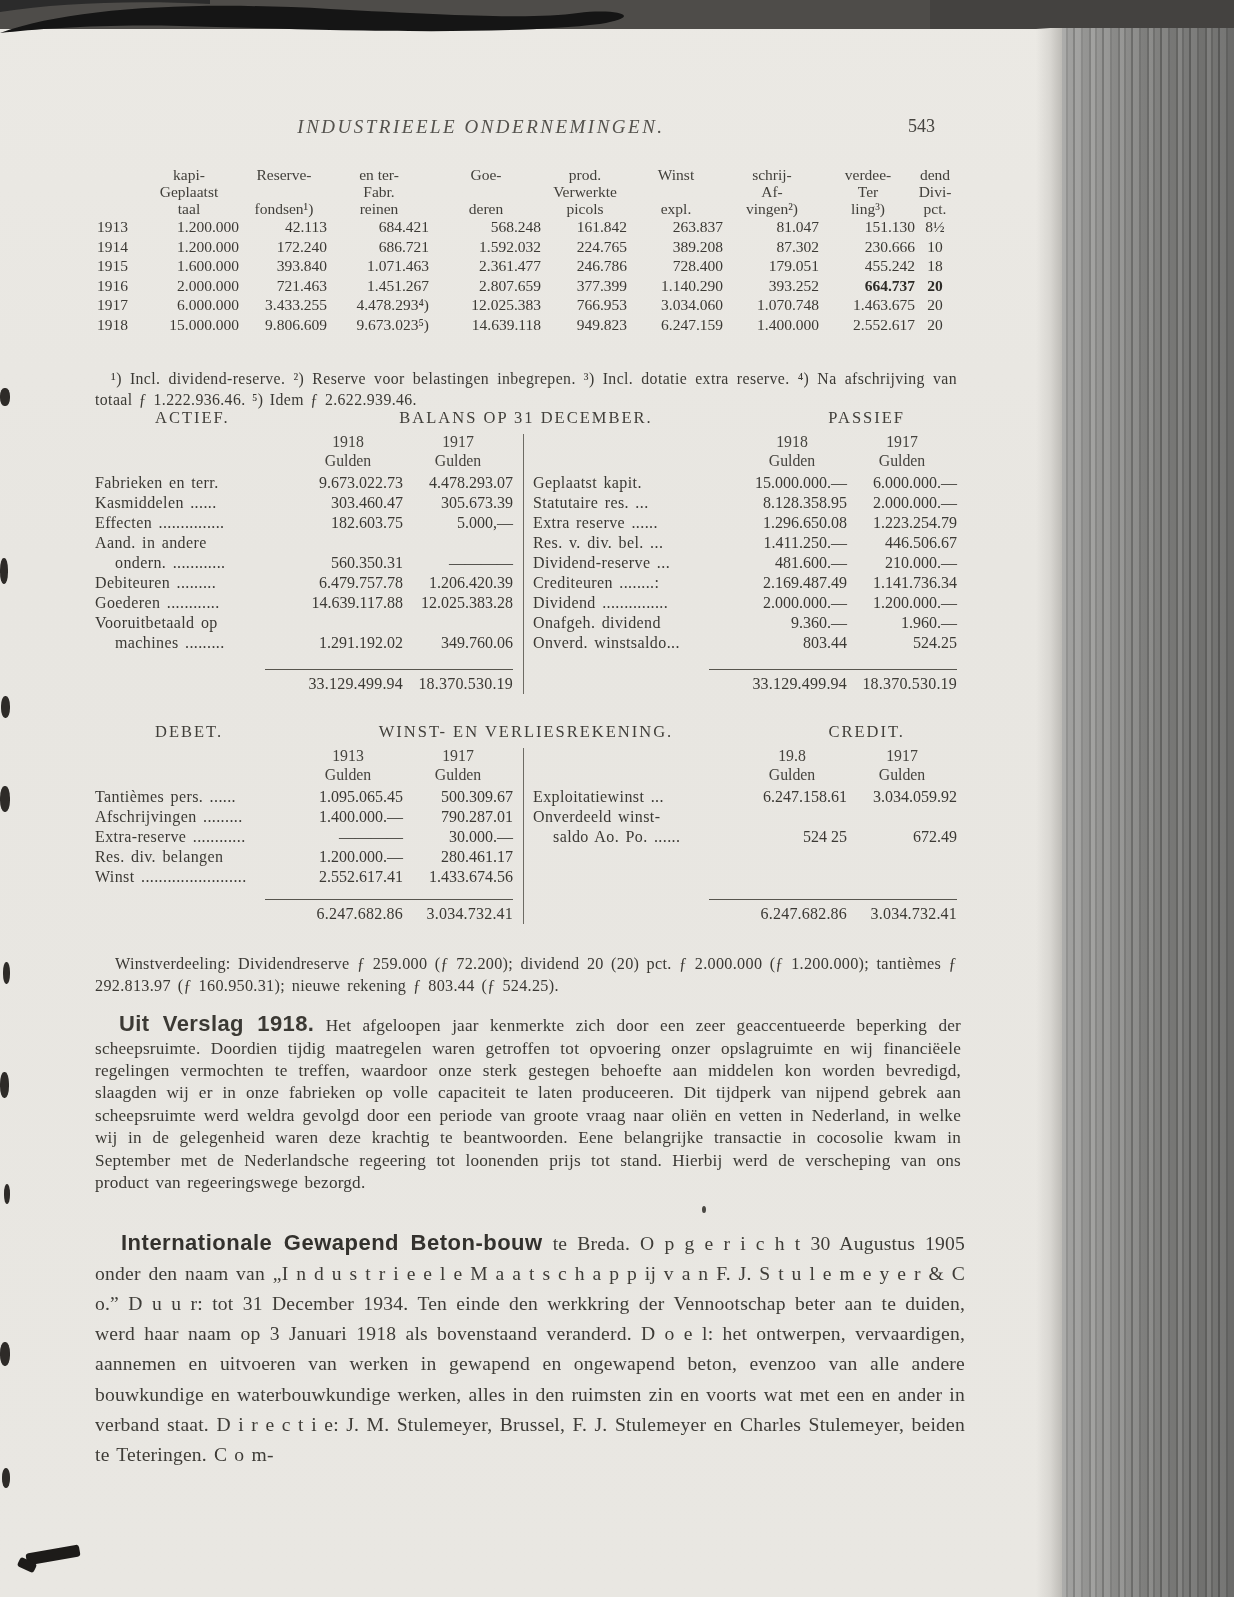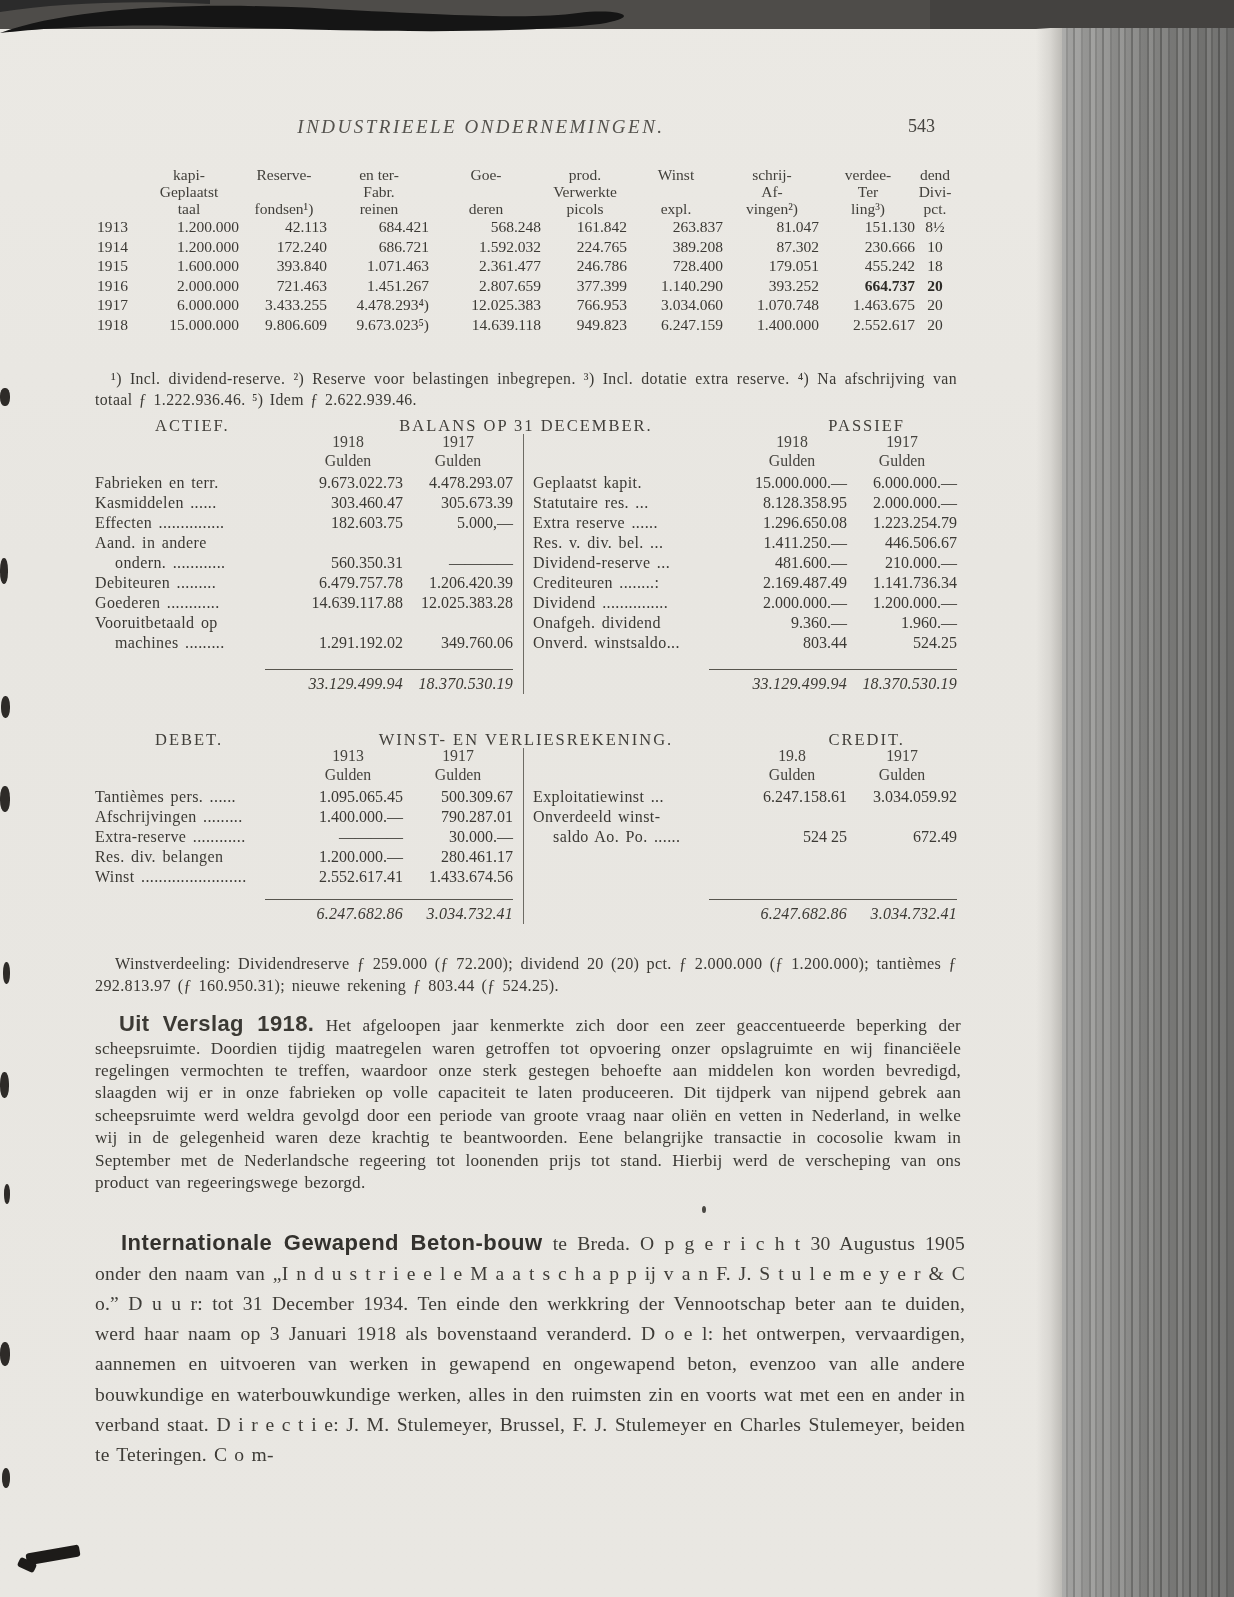--- a/index.html
+++ b/index.html
@@ -21,21 +21,21 @@
   table.hist{position:absolute;top:136px;left:0;width:860px;border-collapse:collapse;table-layout:fixed;font-size:15.5px;}
   table.hist td{padding:0 2px 0 0;white-space:nowrap;overflow:visible;}
   table.hist .hc{text-align:center;line-height:17px;color:#413f3a;}
   table.hist .drow td{line-height:19.5px;text-align:right;}
   table.hist .drow td.yr{text-align:left;padding-left:2px;}
   table.hist .drow td:last-child{text-align:center;}
   table.hist td.b{font-weight:bold;color:#2c2a26;}
 
   .footnotes{position:absolute;top:322px;left:0;width:862px;font-size:15.8px;line-height:21px;text-align:justify;text-indent:16px;letter-spacing:0.4px;word-spacing:2px;}
 
-  .sec-titles{position:absolute;left:0;width:862px;height:22px;font-size:16.5px;letter-spacing:2px;color:#413f3a;margin-top:8px;}
+  .sec-titles{position:absolute;left:0;width:862px;height:22px;font-size:16.5px;letter-spacing:2px;color:#413f3a;}
   .sec-titles .lt{position:absolute;left:60px;}
   .sec-titles .ct{position:absolute;left:50%;transform:translateX(-50%);white-space:nowrap;}
   .sec-titles .rt{position:absolute;right:52px;}
   .bal-titles{top:378px;}
   .pl-titles{top:692px;}
 
   .fin-cols{position:absolute;left:0;width:862px;display:flex;}
   .bal-cols{top:402px;}
   .pl-cols{top:716px;}
   .fin-side{display:flex;flex-direction:column;}
@@ -45,21 +45,21 @@
   .bal-cols .fin-side{height:262px;}
   .pl-cols .fin-side{height:178px;}
   .fin-years{display:flex;margin-bottom:3px;}
   .fin-years .fl{flex:1;}
   .fin-years .yv{width:110px;text-align:center;font-size:15.8px;line-height:19px;color:#45433e;}
   .fin-row{display:flex;font-size:16px;line-height:20px;white-space:nowrap;}
   .fin-row .fl{flex:1;overflow:hidden;letter-spacing:0.4px;word-spacing:2px;}
   .fin-row .fl.ind{padding-left:20px;}
   .fin-row .fv{width:110px;text-align:right;}
   .fin-rule{margin-top:auto;margin-left:auto;width:248px;border-top:1.5px solid #57554e;height:4px;}
-  .fin-row.total .fv{letter-spacing:0.2px;font-style:italic;}
+  .fin-row.total .fv{letter-spacing:0.2px;}
 
   .winstp{position:absolute;top:908px;left:0;width:862px;font-size:16.2px;line-height:21.5px;text-align:justify;text-indent:20px;letter-spacing:0.3px;word-spacing:2.5px;}
   .verslag{position:absolute;top:966px;left:0;width:866px;font-size:17.2px;line-height:22.4px;text-align:justify;text-indent:24px;letter-spacing:0.2px;word-spacing:2px;}
   .lead-bold{font-family:"Liberation Sans","DejaVu Sans",sans-serif;font-weight:bold;font-size:22px;letter-spacing:0.4px;}
   .company{position:absolute;top:1178px;left:0;width:870px;font-size:19.6px;line-height:30.2px;text-align:justify;text-indent:26px;letter-spacing:0.2px;word-spacing:2px;color:#3e3c37;}
   .company-name{font-family:"Liberation Sans","DejaVu Sans",sans-serif;font-weight:bold;font-size:22px;letter-spacing:0.5px;color:#33312d;}
 </style>
 </head>
 <body>
 

